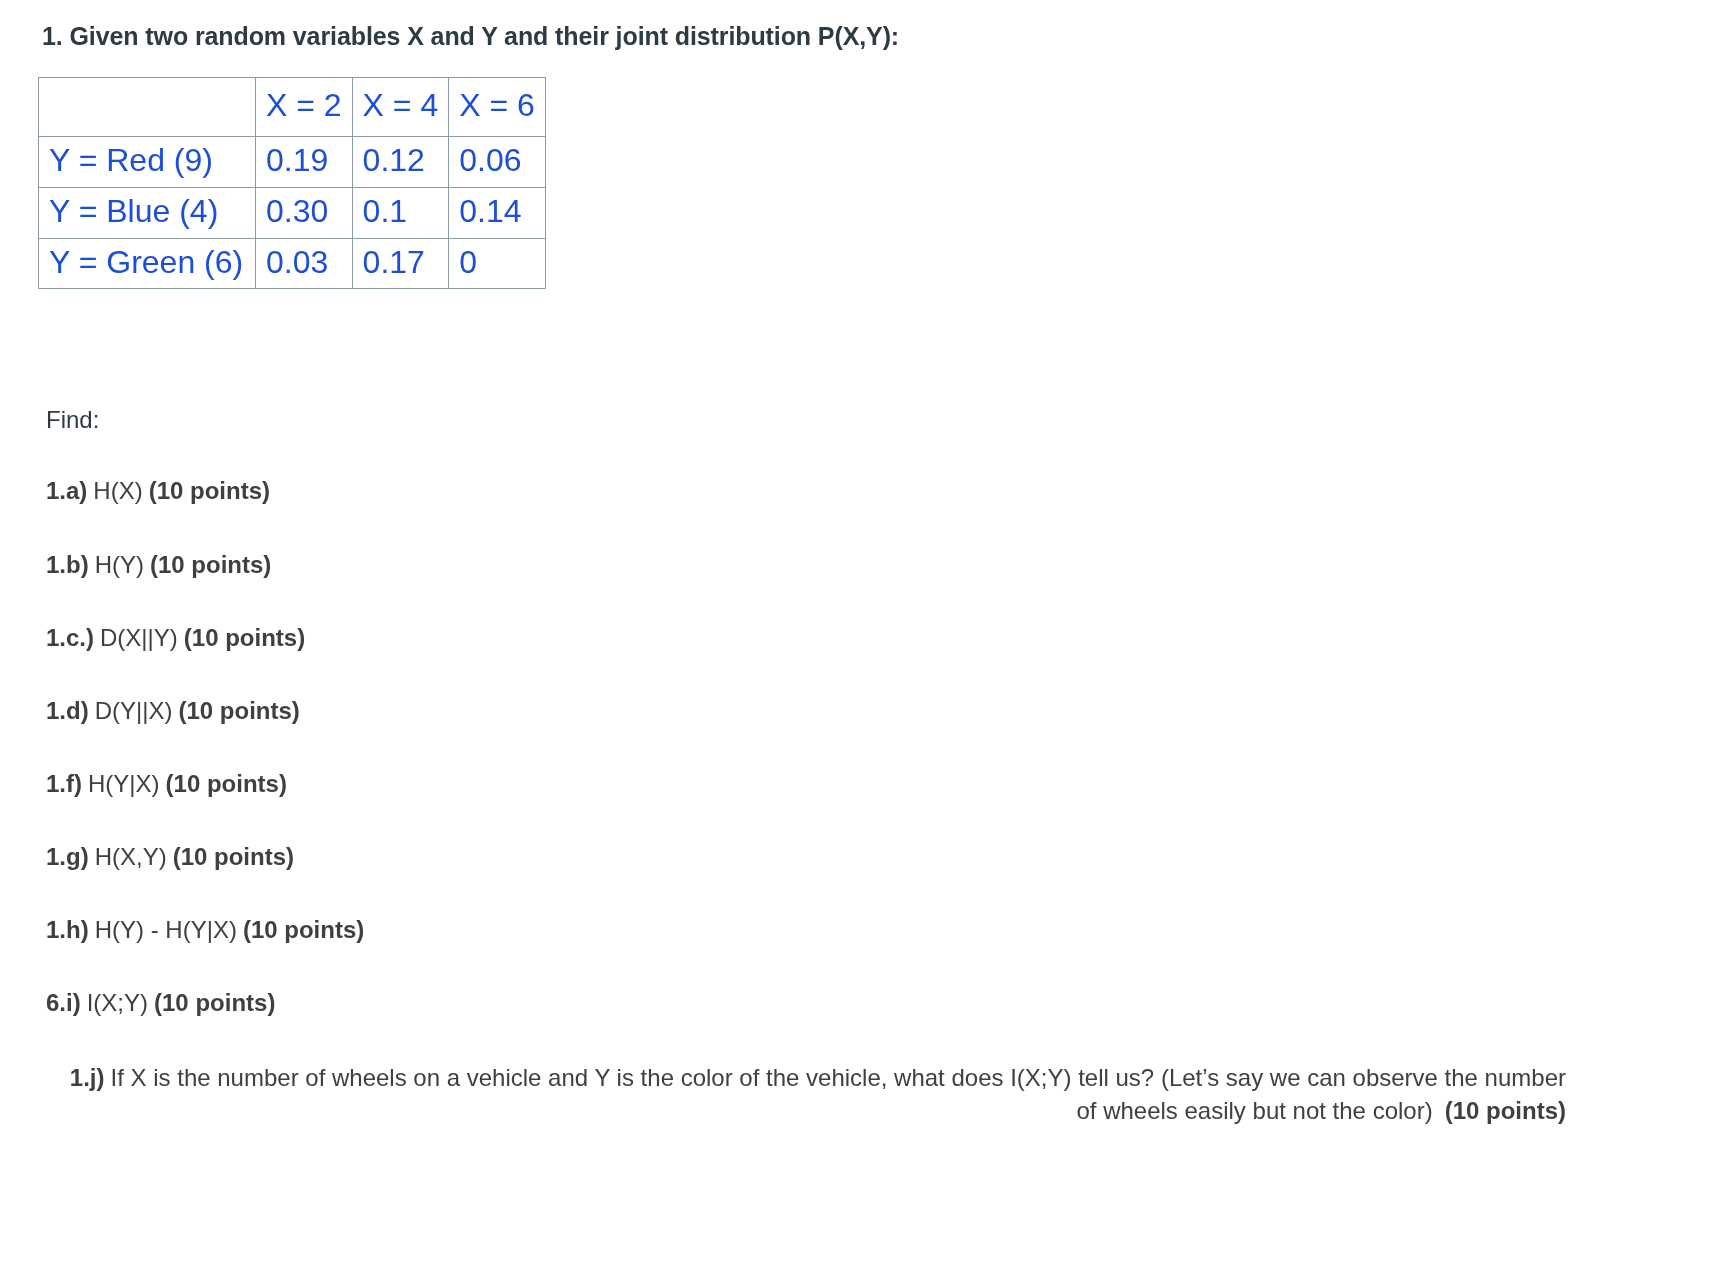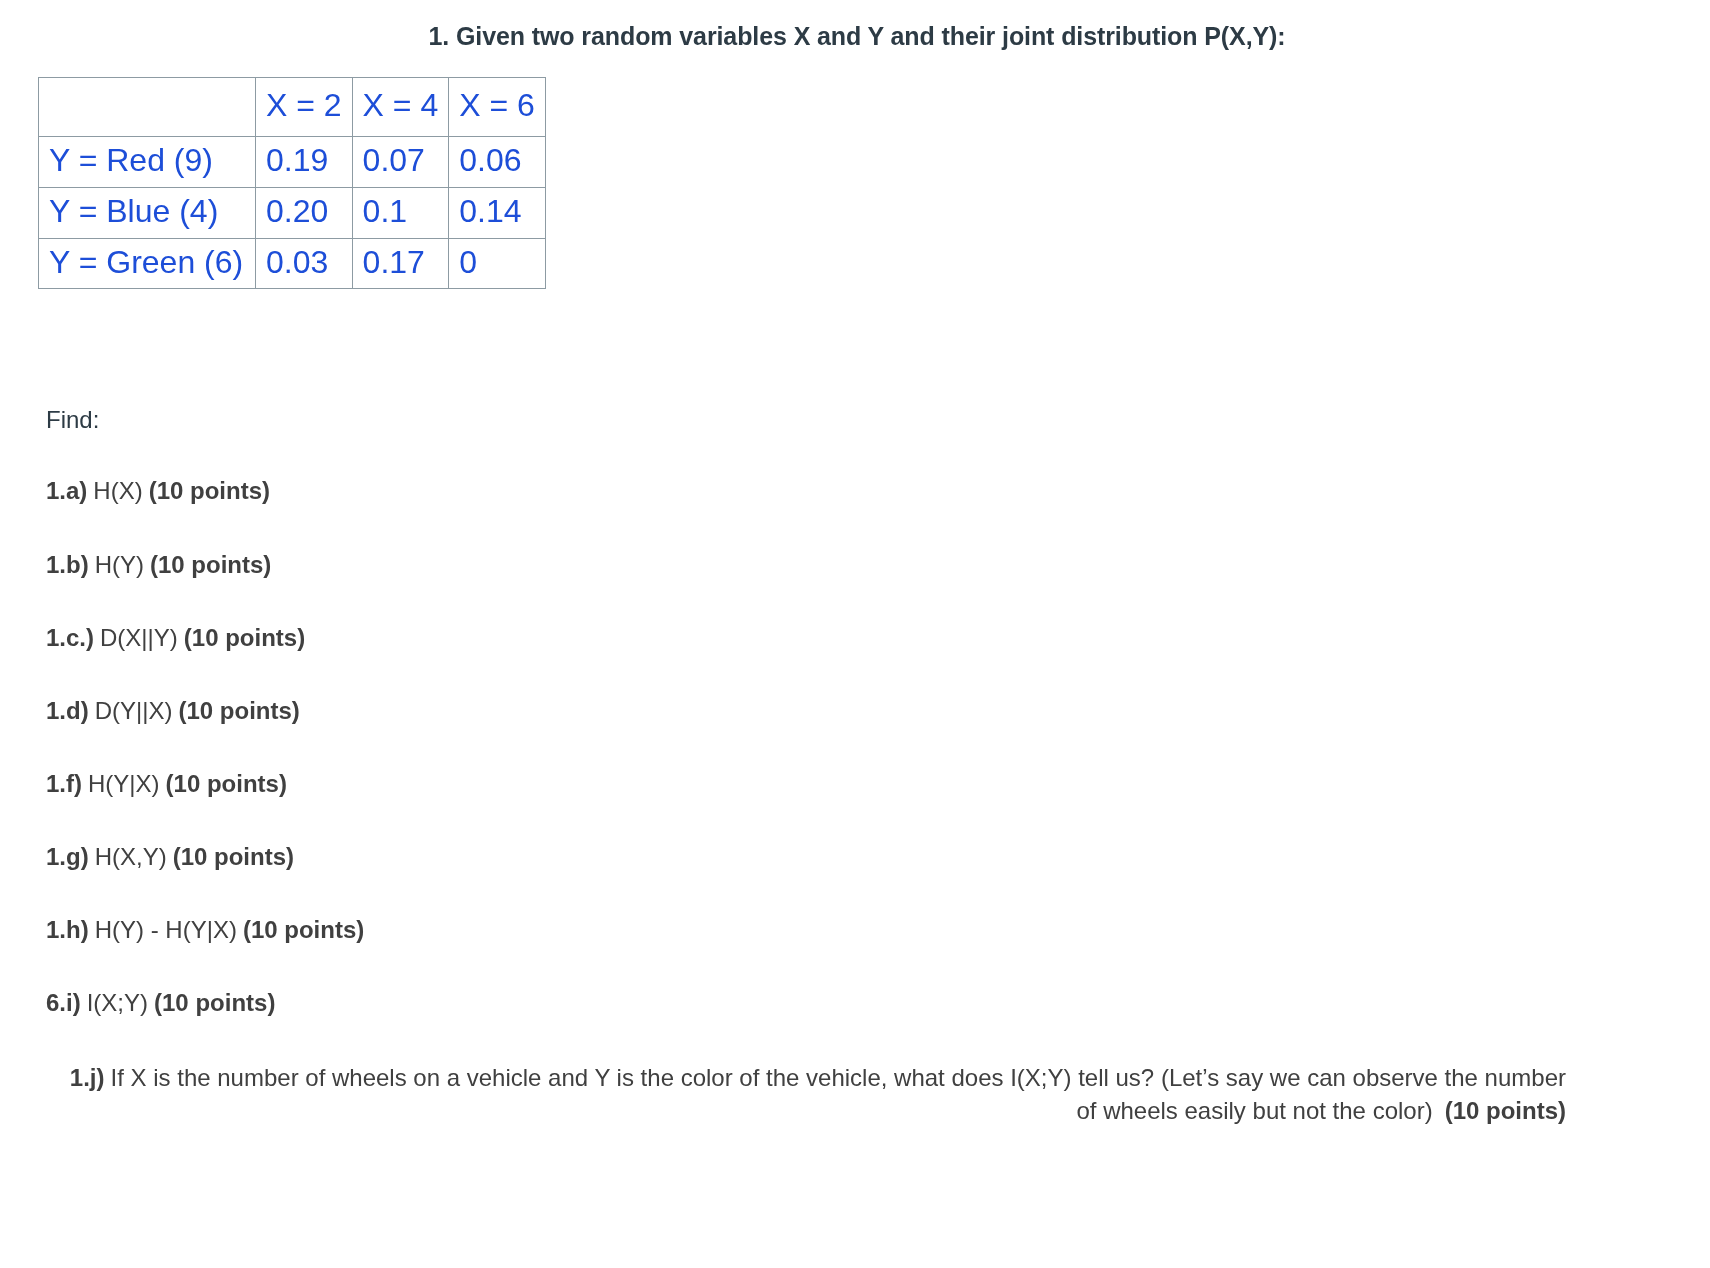--- a/index.html
+++ b/index.html
@@ -15,23 +15,22 @@
     -webkit-font-smoothing: antialiased;
   }
   .page {
     padding: 16px 24px 24px 24px;
     box-sizing: border-box;
   }
   .q-title {
     font-size: 25px;
     font-weight: bold;
     letter-spacing: -0.1px;
-    margin: 6px 0 26px 4px;
+    margin: 6px 0 26px 18px;
     color: #2d3b45;
-    text-align: center;
   }
   table.joint {
     border-collapse: collapse;
     margin-left: 14px;
     font-size: 32px;
     color: #1d4ed8;
   }
   table.joint td {
     border: 1px solid #8d9ba3;
     padding: 6px 10px 8px 10px;
@@ -96,26 +95,26 @@
     <tbody>
       <tr>
         <td class="corner"></td>
         <td class="colhead">X = 2</td>
         <td class="colhead">X = 4</td>
         <td class="colhead">X = 6</td>
       </tr>
       <tr>
         <td class="rowhead">Y = Red (9)</td>
         <td class="val">0.19</td>
-        <td class="val">0.07</td>
+        <td class="val">0.12</td>
         <td class="val">0.06</td>
       </tr>
       <tr>
         <td class="rowhead">Y = Blue (4)</td>
-        <td class="val">0.20</td>
+        <td class="val">0.30</td>
         <td class="val">0.1</td>
         <td class="val">0.14</td>
       </tr>
       <tr>
         <td class="rowhead">Y = Green (6)</td>
         <td class="val">0.03</td>
         <td class="val">0.17</td>
         <td class="val">0</td>
       </tr>
     </tbody>

